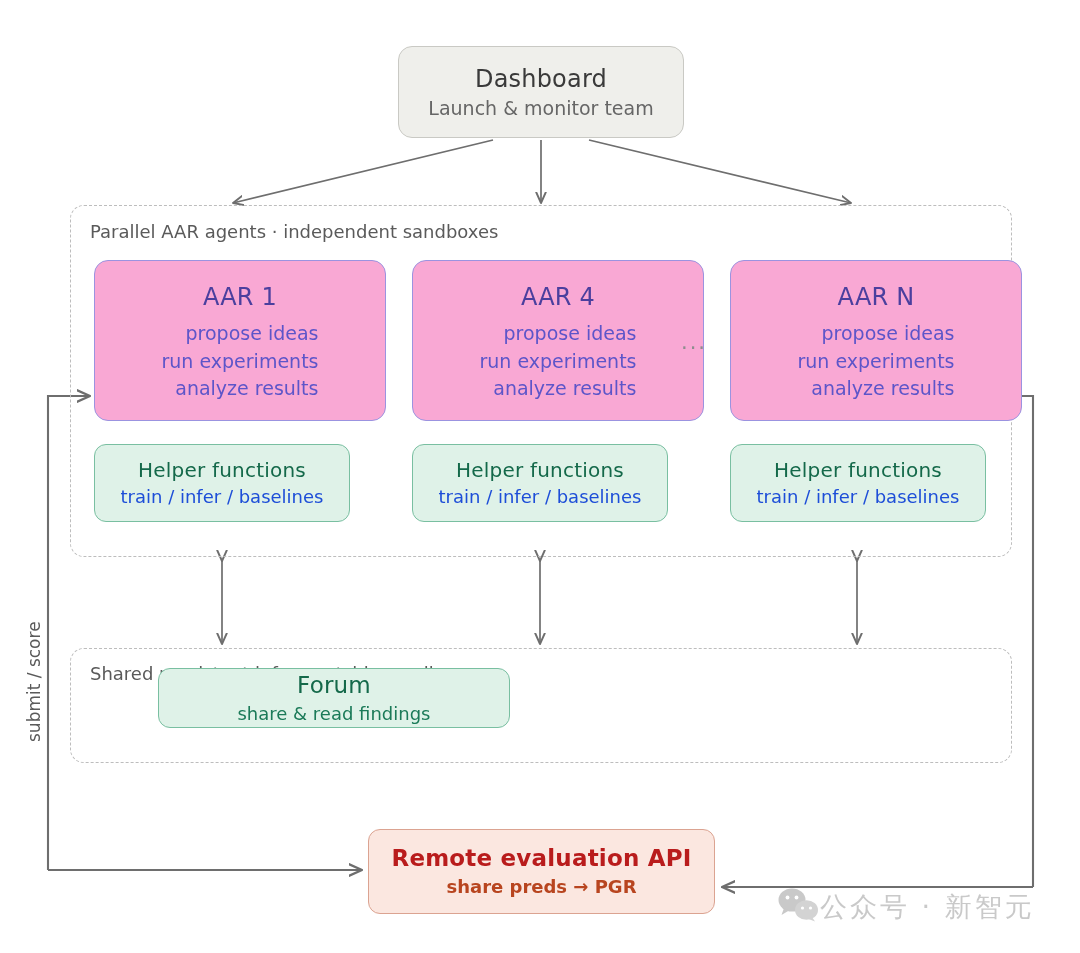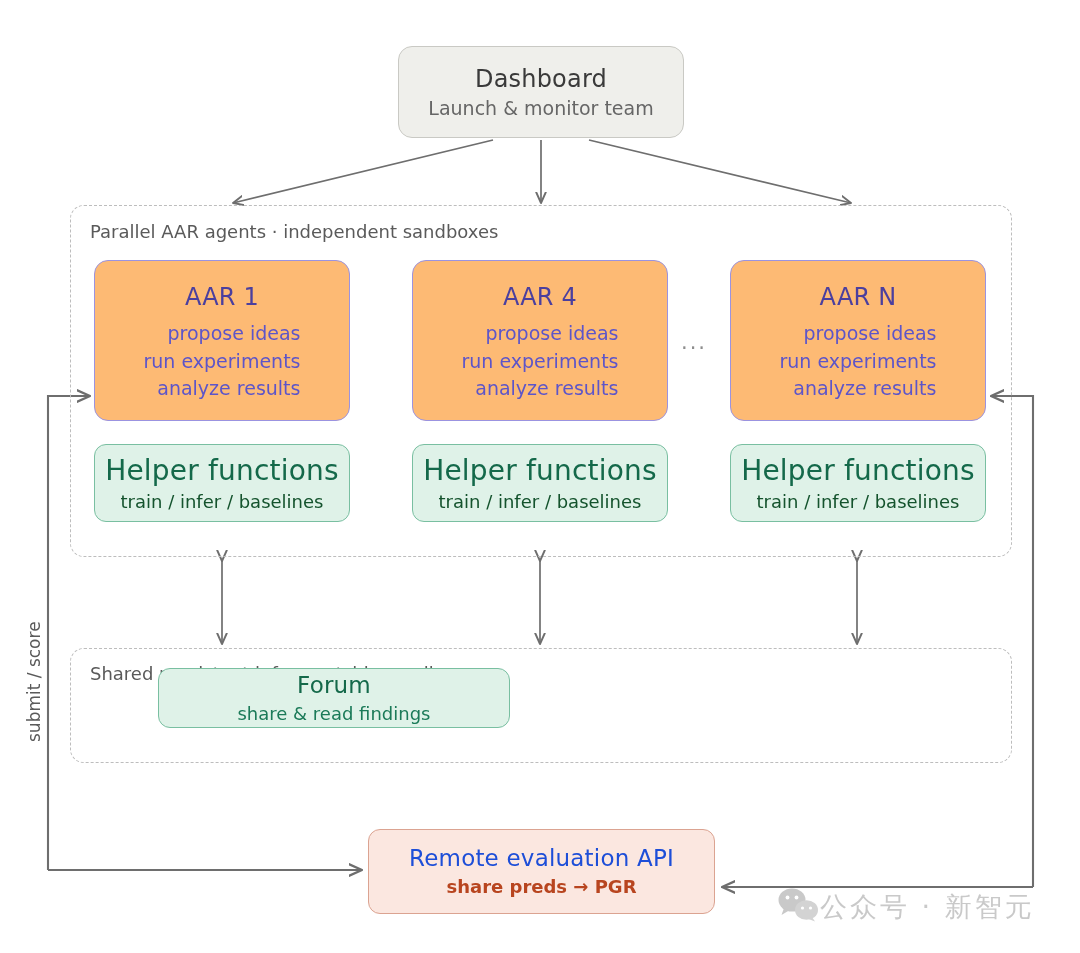--- a/index.html
+++ b/index.html
@@ -51,58 +51,58 @@
     width: 286px; height: 92px;
     background: #efefeb;
     border-color: #c9c9c4;
     border-radius: 14px;
   }
   .node.dashboard .title { color: #3a3a3a; font-size: 24px; margin-bottom: 3px; }
   .node.dashboard .sub { color: #666666; font-size: 19px; }
 
   
   .node.aar {
-    width: 256px; height: 161px;
-    background: #fdba74;
+    width: 292px; height: 161px;
+    background: #f9a8d4;
     border: 1.4px solid #9b93e0;
     border-radius: 14px;
     padding-top: 4px;
   }
   .node.aar .title { color: #4b3f9e; font-size: 24px; margin-bottom: 8px; }
   .node.aar .sub { color: #5d55c9; font-size: 19px; line-height: 1.45; }
 
   
   .node.helper {
     width: 256px; height: 78px;
     background: #dff2e8;
     border: 1.4px solid #79bfa1;
     border-radius: 12px;
   }
-  .node.helper .title { color: #14694a; font-size: 28px; margin-bottom: 3px; }
-  .node.helper .sub { color: #14532d; font-size: 18px; }
+  .node.helper .title { color: #14694a; font-size: 20px; margin-bottom: 3px; }
+  .node.helper .sub { color: #1d4ed8; font-size: 18px; }
 
   
   .node.infra {
     height: 60px;
     background: #dff2e8;
     border: 1.4px solid #79bfa1;
     border-radius: 12px;
   }
   .node.infra .title { color: #14694a; font-size: 23px; margin-bottom: 3px; }
   .node.infra .sub { color: #1b7a58; font-size: 18px; }
 
   
   .node.api {
     left: 368px; top: 829px;
     width: 347px; height: 85px;
     background: #fbe7e0;
     border: 1.4px solid #dba391;
     border-radius: 12px;
   }
-  .node.api .title { color: #1d4ed8; font-size: 23px; margin-bottom: 3px; }
+  .node.api .title { color: #b91c1c; font-size: 23px; margin-bottom: 3px; font-weight: bold; }
   .node.api .sub { color: #b8451f; font-size: 18px; font-weight: 600; }
 
   
   .group {
     position: absolute;
     box-sizing: border-box;
     border: 1.5px dashed #bdbdbd;
     border-radius: 14px;
     background: transparent;
   }

